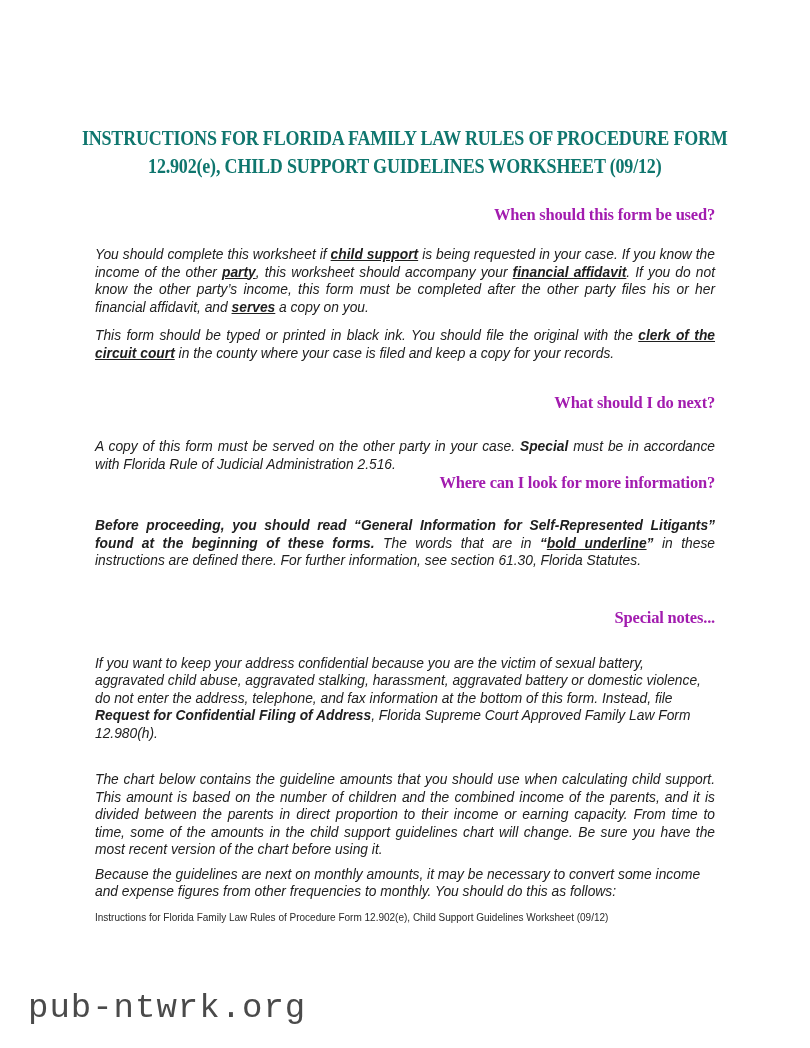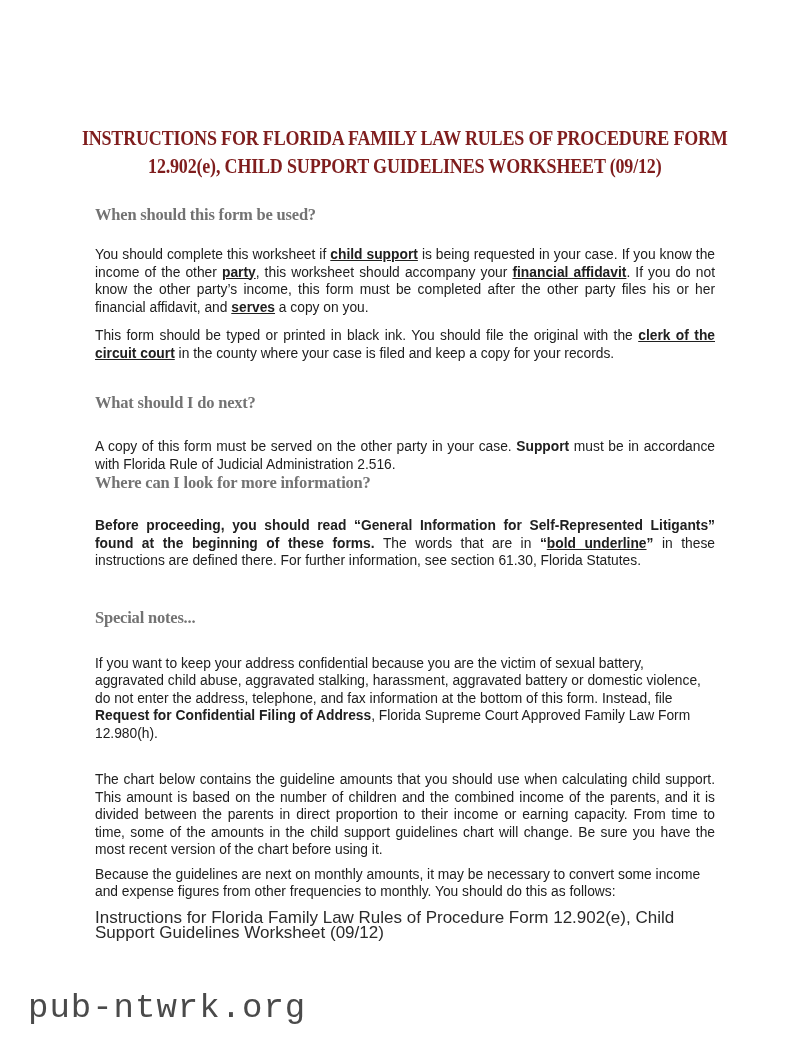--- a/index.html
+++ b/index.html
@@ -11,56 +11,57 @@
     overflow: hidden;
     font-family: "Liberation Sans", sans-serif;
     color: #202020;
   }
   .content {
     padding: 124px 95px 0 95px;
   }
   .doc-title {
     display: flex;
     justify-content: center;
-    color: #7f1d1d;
+    color: #0f766e;
   }
   .doc-title .title-inner {
     flex: none;
     transform: scaleX(0.9);
     transform-origin: center;
     white-space: nowrap;
     text-align: center;
     font-family: "Liberation Serif", serif;
     font-weight: bold;
     font-size: 20px;
     line-height: 28px;
     letter-spacing: -0.2px;
   }
   h2.sec {
     margin: 0;
-    text-align: left;
+    text-align: right;
     font-family: "Liberation Serif", serif;
     font-weight: bold;
     font-size: 16.5px;
     line-height: 20px;
-    color: #737373;
+    color: #a21caf;
     letter-spacing: -0.2px;
   }
   p.para {
     margin: 0;
     font-size: 13.8px;
     line-height: 17.5px;
     text-align: left;
+    font-style: italic;
   }
   p.para.just { text-align: justify; }
   .b { font-weight: bold; }
   .u { text-decoration: underline; }
   p.footer-note {
     margin: 0;
-    font-size: 17px;
+    font-size: 10px;
     line-height: 15px;
     color: #2a2a2a;
   }
   .watermark {
     position: absolute;
     left: 28px;
     top: 984px;
     font-family: "Liberation Mono", monospace;
     font-size: 34px;
     line-height: 48px;
@@ -80,21 +81,21 @@
         <span>INSTRUCTIONS FOR FLORIDA FAMILY LAW RULES OF PROCEDURE FORM</span><br>
         <span>12.902(e), CHILD SUPPORT GUIDELINES WORKSHEET (09/12)</span>
       </div>
     </div>
 
     <h2 class="sec" style="margin-top:25px">When should this form be used?</h2>
     <p class="para just" style="margin-top:21px"><span>You should complete this worksheet if </span><span class="b u">child support</span><span> is being requested in your case.  If you know the income of the other </span><span class="b u">party</span><span>, this worksheet should accompany your </span><span class="b u">financial affidavit</span><span>.  If you do not know the other party’s income, this form must be completed after the other party files his or her financial affidavit, and </span><span class="b u">serves</span><span> a copy on you.</span></p>
     <p class="para just" style="margin-top:11px"><span>This form should be typed or printed in black ink.  You should file the original with the </span><span class="b u">clerk of the circuit court</span><span> in the county where your case is filed and keep a copy for your records.</span></p>
 
     <h2 class="sec" style="margin-top:31px">What should I do next?</h2>
-    <p class="para just" style="margin-top:25px"><span>A copy of this form must be served on the other party in your case. </span><span class="b">Support</span><span> must be in accordance with Florida Rule of Judicial Administration 2.516.</span></p>
+    <p class="para just" style="margin-top:25px"><span>A copy of this form must be served on the other party in your case. </span><span class="b">Special</span><span> must be in accordance with Florida Rule of Judicial Administration 2.516.</span></p>
 
     <h2 class="sec" style="">Where can I look for more information?</h2>
     <p class="para just" style="margin-top:24px"><span class="b">Before proceeding, you should read “General Information for Self-Represented Litigants” found at the beginning of these forms.</span><span>  The words that are in </span><span class="b">“</span><span class="b u">bold underline</span><span class="b">”</span><span> in these instructions are defined there.  For further information, see section 61.30, Florida Statutes.</span></p>
 
     <h2 class="sec" style="margin-top:38px">Special notes...</h2>
     <p class="para" style="margin-top:27px"><span>If you want to keep your address confidential because you are the victim of sexual battery, aggravated child abuse, aggravated stalking, harassment, aggravated battery or domestic violence, do not enter the address, telephone, and fax information at the bottom of this form.  Instead, file </span><span class="b">Request for Confidential Filing of Address</span><span>, Florida Supreme Court Approved Family Law Form 12.980(h).</span></p>
     <p class="para just" style="margin-top:29px"><span>The chart below contains the guideline amounts that you should use when calculating child support.  This amount is based on the number of children and the combined income of the parents, and it is divided between the parents in direct proportion to their income or earning capacity.  From time to time, some of the amounts in the child support guidelines chart will change.  Be sure you have the most recent version of the chart before using it.</span></p>
     <p class="para" style="margin-top:7px"><span>Because the guidelines are next on monthly amounts, it may be necessary to convert some income and expense figures from other frequencies to monthly.  You should do this as follows:</span></p>
 
     <p class="footer-note" style="margin-top:9px">Instructions for Florida Family Law Rules of Procedure Form 12.902(e), Child Support Guidelines Worksheet (09/12)</p>

